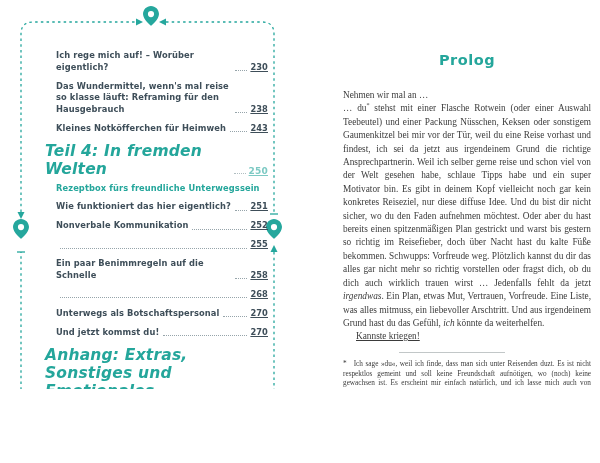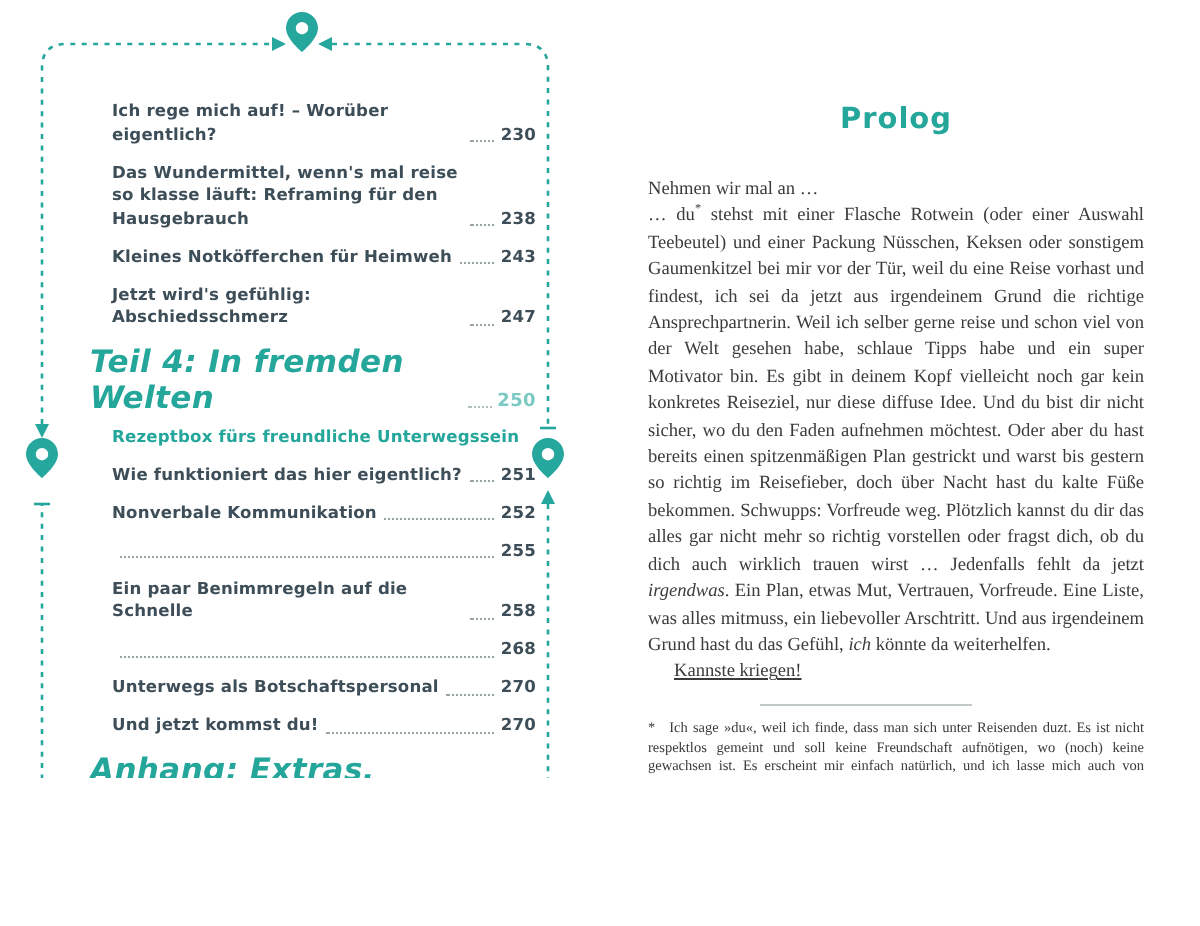--- a/index.html
+++ b/index.html
@@ -1,30 +1,30 @@
 <!DOCTYPE html>
 <html><head>
 <meta charset="utf-8">
 <style>
   html,body{margin:0;padding:0;}
   .stage{position:relative;width:600px;height:389px;background:#ffffff;overflow:hidden;
          font-family:"DejaVu Sans",sans-serif;}
   .page{position:absolute;top:0;height:463px;}
   .page.left{left:0;width:300px;}
-  .page.right{left:324px;width:248px;}
+  .page.right{left:343px;width:248px;}
 
   .decor{position:absolute;left:0;top:0;}
 
   
   .toc{position:absolute;left:56px;top:50px;width:212px;}
   .trow{display:flex;align-items:flex-end;margin-bottom:7.5px;
         font-size:8.3px;font-weight:700;line-height:11.5px;color:#3e4e59;letter-spacing:.1px;}
   .tlabel{flex:0 1 auto;}
   .leader{flex:1 1 auto;min-width:12px;border-bottom:1.4px dotted #96a4aa;margin:0 3px 2px 4px;}
-  .tpage{flex:0 0 auto;min-width:17px;text-align:right;white-space:nowrap;}
+  .tpage{flex:0 0 auto;min-width:17px;text-align:right;white-space:nowrap;text-decoration:underline;}
 
   .t-section{color:#24a69b;font-style:italic;margin-left:-11px;margin-top:4px;margin-bottom:5px;
              font-size:15.5px;line-height:18px;letter-spacing:.2px;justify-content:flex-end;}
   .t-section .leader{border-bottom-color:#b2bfc2;margin-bottom:4px;}
   .t-section .tpage{color:#7cc9c3;font-style:normal;font-size:9px;line-height:13px;}
 
   .t-subhead{color:#24a69b;margin-bottom:7px;}
 
   
   .ptitle{margin:52px 0 0;text-align:center;font-size:14.5px;font-weight:700;
@@ -89,25 +89,20 @@
           <span class="leader"></span>
           <span class="tpage">238</span>
         </div>
 
         <div class="trow t-entry">
           <span class="tlabel">Kleines Notköfferchen für Heimweh</span>
           <span class="leader"></span>
           <span class="tpage">243</span>
         </div>
 
-        <div class="trow t-entry">
-          <span class="tlabel">Jetzt wird's gefühlig: Abschiedsschmerz</span>
-          <span class="leader"></span>
-          <span class="tpage">247</span>
-        </div>
 
         <div class="trow t-section">
           <span class="tlabel">Teil 4: In fremden Welten</span>
           <span class="leader"></span>
           <span class="tpage">250</span>
         </div>
 
         <div class="trow t-subhead">
           <span class="tlabel">Rezeptbox fürs freundliche Unterwegssein</span>
 

